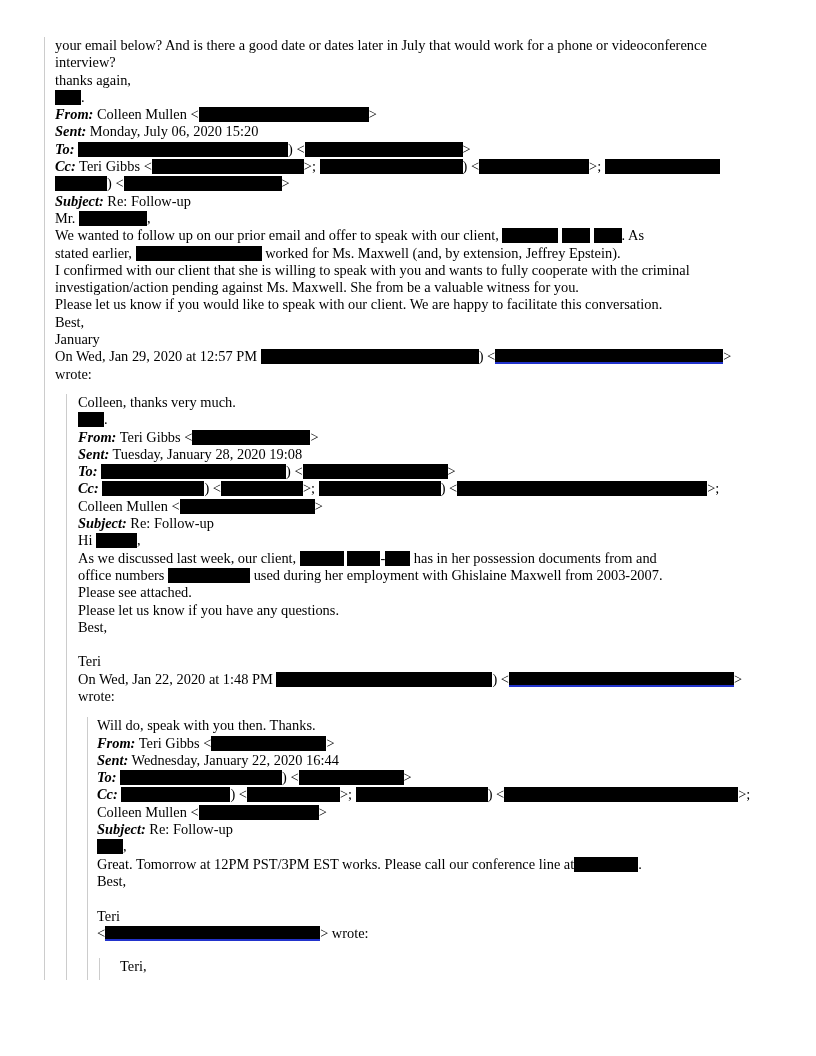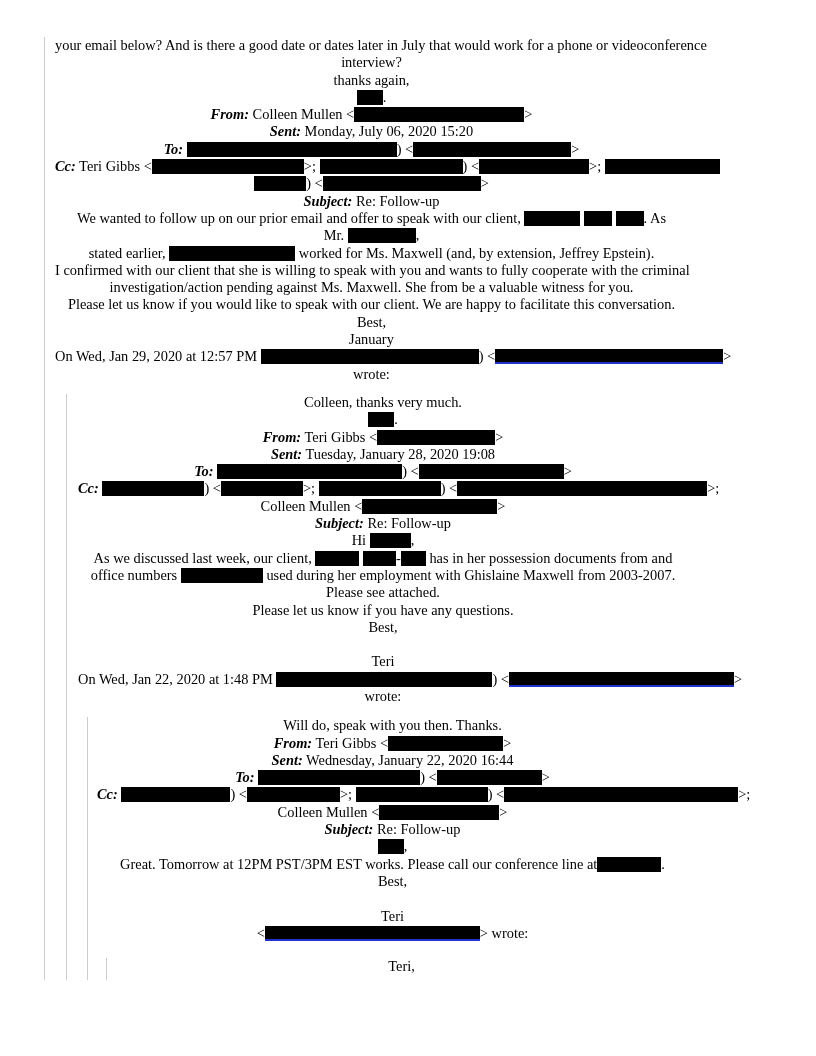--- a/index.html
+++ b/index.html
@@ -10,30 +10,29 @@
     color: var(--ink, #000000);
     font-family: "Liberation Serif", "DejaVu Serif", serif;
     font-size: 14.4px;
     overflow: hidden;
   }
   .page {
     box-sizing: border-box;
     width: 728px;
     height: 1056px;
     padding: 37px 40px 0 44px;
-    text-align: center;
   }
   .bq {
     margin: 0;
     border-left: 1px solid var(--quote-border, #cccccc);
   }
   .bq1 { margin-left: 0;   padding-left: 10px; }
   .bq2 { margin-left: 11px; padding-left: 11px; margin-top: 11px; }
   .bq3 { margin-left: 9px;  padding-left: 9px;  margin-top: 12px; }
-  .bq4 { margin-left: 9px;  padding-left: 8px;  margin-top: 16px; padding-bottom: 5px; }
+  .bq4 { margin-left: 2px;  padding-left: 20px;  margin-top: 16px; padding-bottom: 5px; }
   .line {
     height: 17.3px;
     line-height: 17.3px;
     white-space: nowrap;
   }
   .lbl { font-weight: bold; font-style: italic; }
   .box {
     display: inline-block;
     background: var(--redaction, #000000);
     height: 15px;
@@ -52,22 +51,22 @@
       <div class="line"><span>your email below? And is there a good date or dates later in July that would work for a phone or videoconference</span></div>
       <div class="line"><span>interview?</span></div>
       <div class="line"><span>thanks again,</span></div>
       <div class="line"><span class="box" style="width: 26px;"></span><span>.</span></div>
       <div class="line"><span class="lbl">From:</span><span> Colleen Mullen &lt;</span><span class="box" style="width: 170px;"></span><span>&gt;</span></div>
       <div class="line"><span class="lbl">Sent:</span><span> Monday, July 06, 2020 15:20</span></div>
       <div class="line"><span class="lbl">To:</span><span> </span><span class="box" style="width: 210px;"></span><span>) &lt;</span><span class="box" style="width: 158px;"></span><span>&gt;</span></div>
       <div class="line"><span class="lbl">Cc:</span><span> Teri Gibbs &lt;</span><span class="box" style="width: 152px;"></span><span>&gt;; </span><span class="box" style="width: 143px;"></span><span>) &lt;</span><span class="box" style="width: 110px;"></span><span>&gt;; </span><span class="box" style="width: 115px;"></span></div>
       <div class="line"><span class="box" style="width: 52px;"></span><span>) &lt;</span><span class="box" style="width: 158px;"></span><span>&gt;</span></div>
       <div class="line"><span class="lbl">Subject:</span><span> Re: Follow-up</span></div>
+      <div class="line"><span>Mr. </span><span class="box" style="width: 68px;"></span><span>,</span></div>
       <div class="line"><span>We wanted to follow up on our prior email and offer to speak with our client, </span><span class="box" style="width: 56px;"></span><span> </span><span class="box" style="width: 28px;"></span><span> </span><span class="box" style="width: 28px;"></span><span>. As</span></div>
-      <div class="line"><span>Mr. </span><span class="box" style="width: 68px;"></span><span>,</span></div>
       <div class="line"><span>stated earlier, </span><span class="box" style="width: 126px;"></span><span> worked for Ms. Maxwell (and, by extension, Jeffrey Epstein).</span></div>
       <div class="line"><span>I confirmed with our client that she is willing to speak with you and wants to fully cooperate with the criminal</span></div>
       <div class="line"><span>investigation/action pending against Ms. Maxwell. She from be a valuable witness for you.</span></div>
       <div class="line"><span>Please let us know if you would like to speak with our client. We are happy to facilitate this conversation.</span></div>
       <div class="line"><span>Best,</span></div>
       <div class="line"><span>January</span></div>
       <div class="line"><span>On Wed, Jan 29, 2020 at 12:57 PM </span><span class="box" style="width: 218px;"></span><span>) &lt;</span><span class="box link" style="width: 228px;"></span><span>&gt;</span></div>
       <div class="line"><span>wrote:</span></div>
       <blockquote class="bq bq2">
         <div class="line"><span>Colleen, thanks very much.</span></div>

